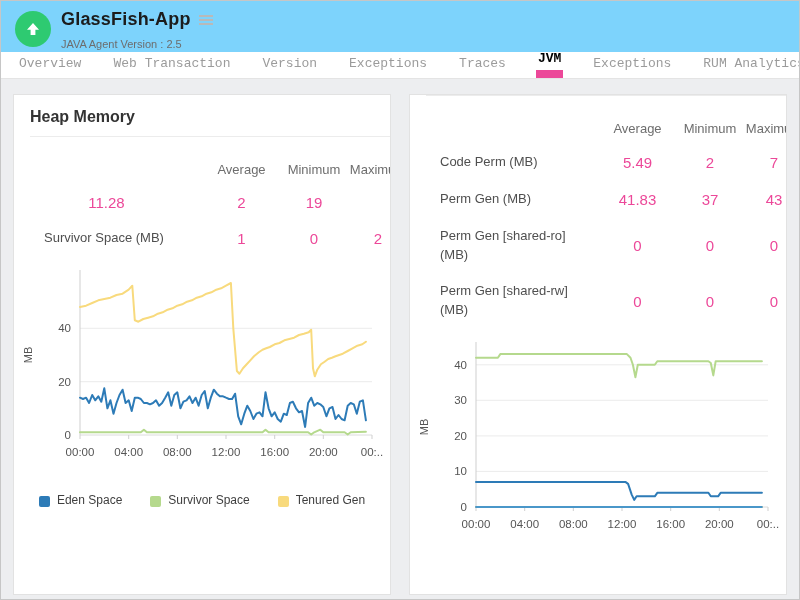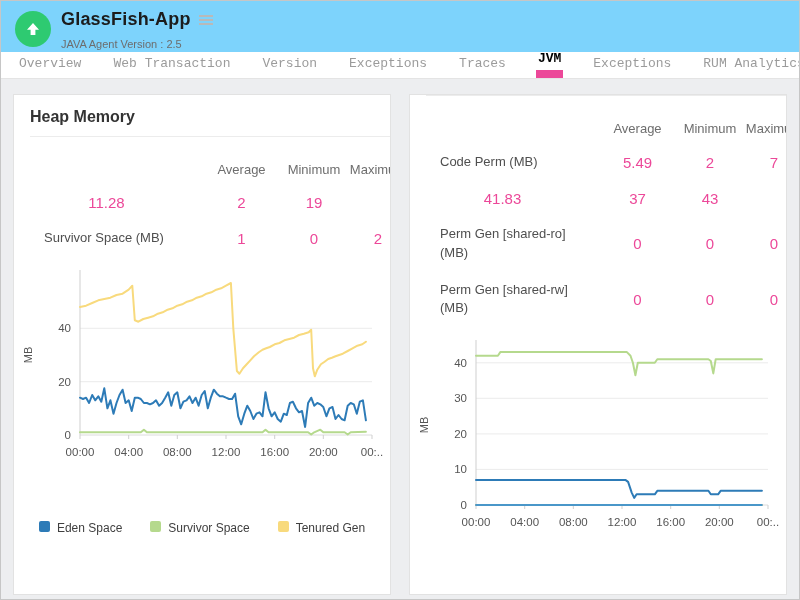--- a/index.html
+++ b/index.html
@@ -36,21 +36,21 @@
   .row-label { font-size:13px; color:#4f4f4f; padding-left:30px; line-height:1.45; }
   .cell-num { font-size:15px; color:#ec4899; text-align:center; }
 
   
   .chart { margin:8px 0 0 4px; }
   svg text { font-family:"Liberation Sans","DejaVu Sans",sans-serif; }
 
   
   .legend { display:flex; flex-direction:column; align-items:center; gap:7px; margin-top:8px; }
   .legend-row { display:flex; gap:28px; }
-  .legend-item { display:inline-flex; align-items:flex-start; gap:7px; cursor:pointer;margin-top:28px; }
+  .legend-item { display:inline-flex; align-items:flex-end; gap:7px; cursor:pointer; }
   .swatch { width:11px; height:11px; border-radius:2px; display:inline-block; }
   .legend-item span:last-child { font-size:12px; color:#3f3f3f; }
 </style>
 </head>
 <body>
 
 <div class="page">
 
   <div class="header">
     <div class="app-badge" id="app-badge" style="background: rgb(46, 202, 113);">
@@ -165,20 +165,21 @@
           <span>Minimum</span>
           <span>Maximum</span>
         </div>
         <div class="stat-row">
           <span class="row-label">Code Perm (MB)</span>
           <span class="cell-num">5.49</span>
           <span class="cell-num">2</span>
           <span class="cell-num">7</span>
         </div>
         <div class="stat-row">
+          <span class="row-label">Perm Gen (MB)</span>
           <span class="cell-num">41.83</span>
           <span class="cell-num">37</span>
           <span class="cell-num">43</span>
         </div>
         <div class="stat-row">
           <span class="row-label">Perm Gen [shared-ro] (MB)</span>
           <span class="cell-num">0</span>
           <span class="cell-num">0</span>
           <span class="cell-num">0</span>
         </div>

